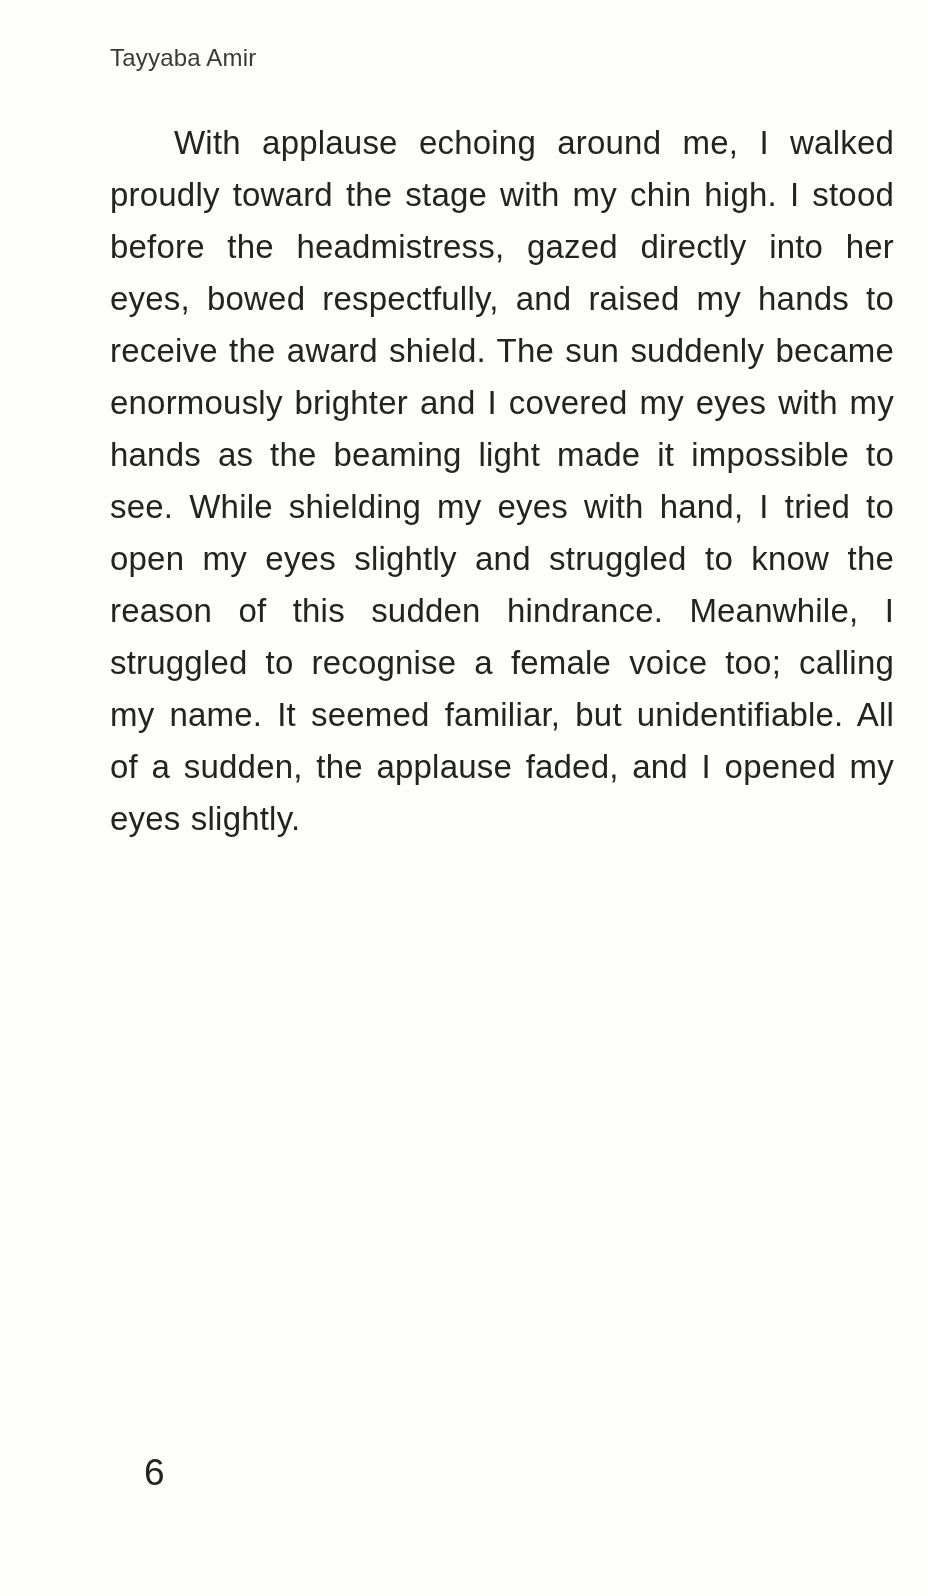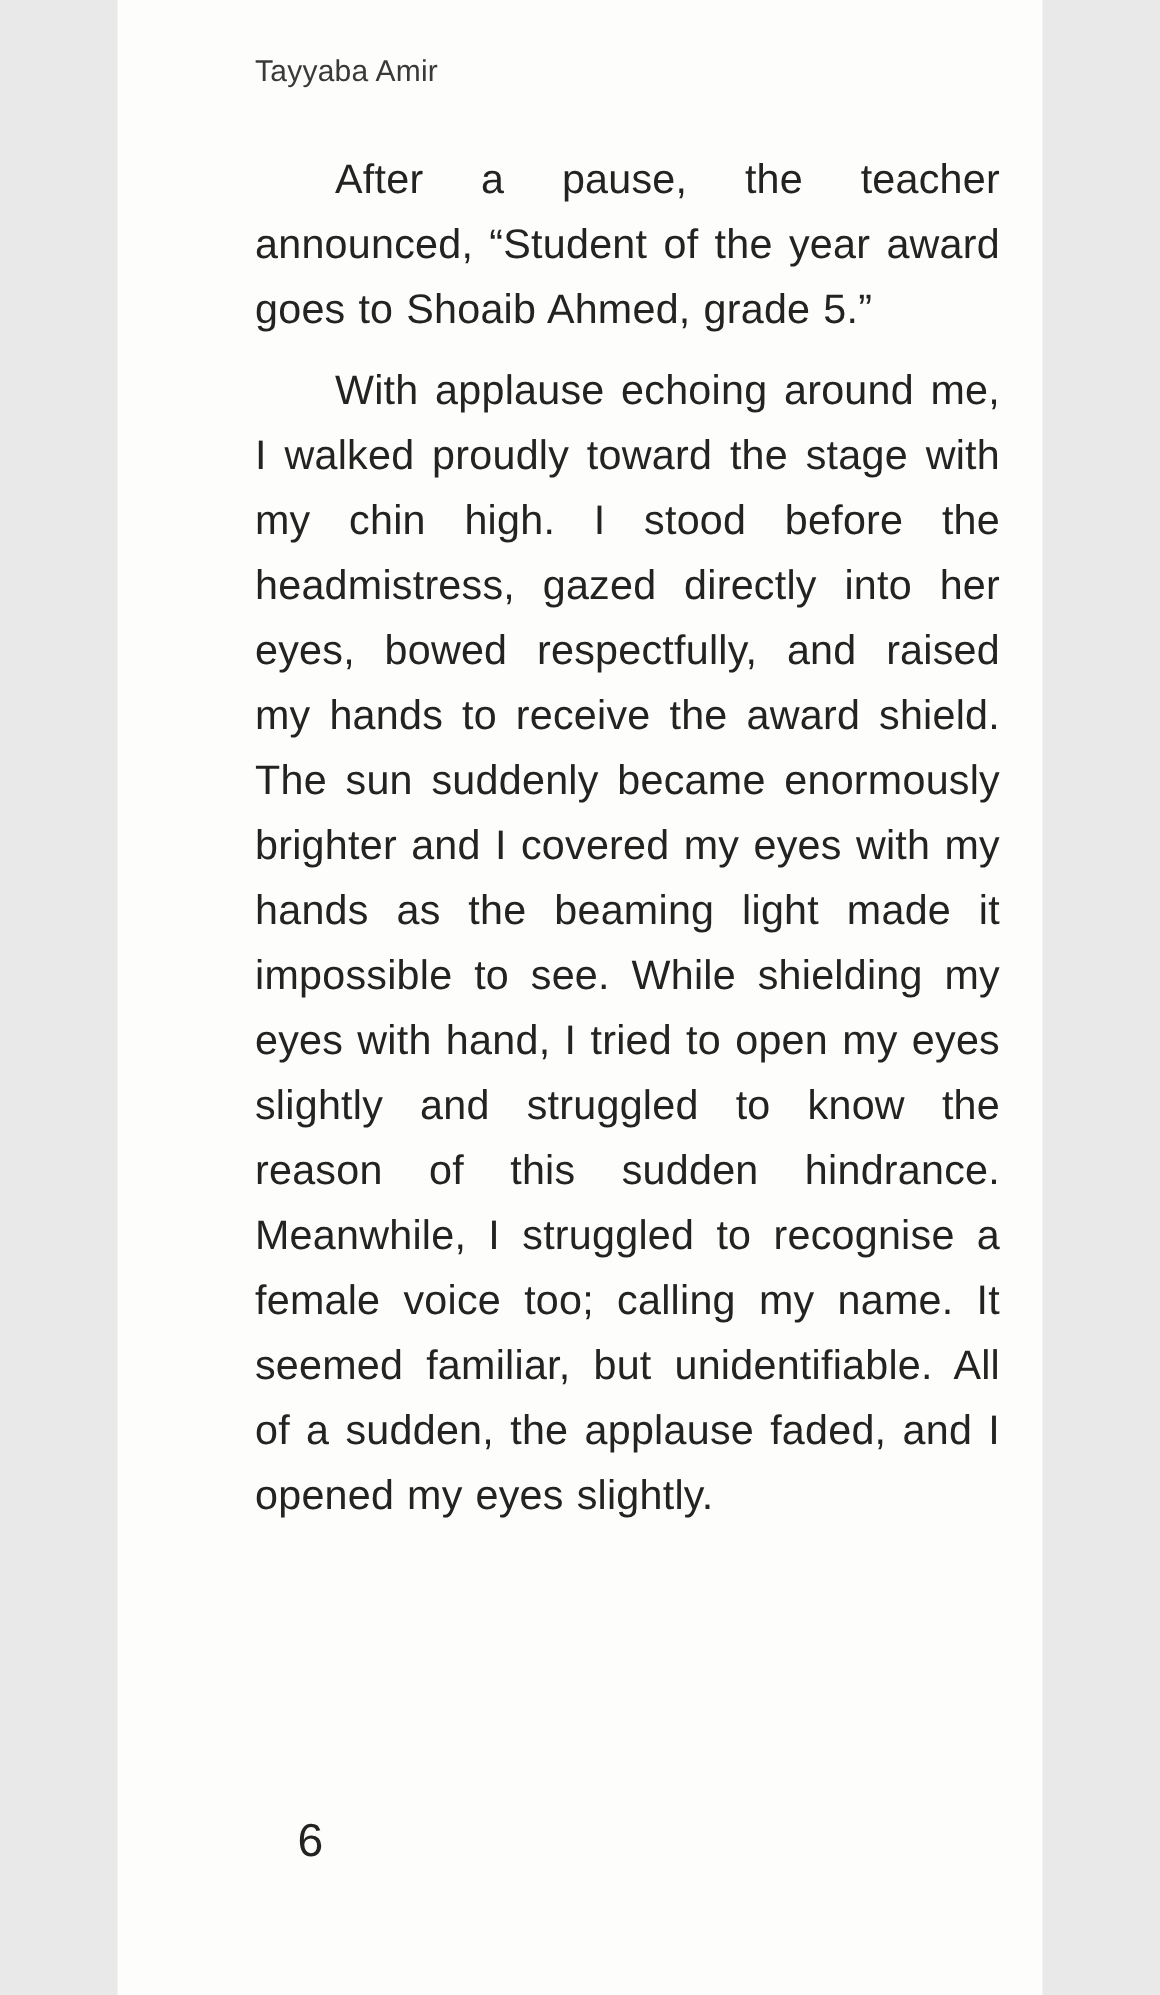--- a/index.html
+++ b/index.html
@@ -3,21 +3,21 @@
 <meta charset="utf-8">
 <style>
   html, body {
     margin: 0;
     padding: 0;
     background: #e9e9e9;
     font-family: "Liberation Sans", sans-serif;
   }
   .page {
     position: relative;
-    width: 740px;
+    width: 928px;
     height: 1596px;
     margin: 0 auto;
     background: #fdfdfb;
     color: #222222;
     box-sizing: border-box;
     padding: 44px 34px 0 110px;
     overflow: hidden;
   }
   .running-header {
     font-size: 24px;
@@ -48,19 +48,18 @@
   }
 </style>
 </head>
 <body>
 
 <div class="page">
 
   <div class="running-header">Tayyaba Amir</div>
 
   <div class="body-text">
-    <p class="indent">After a pause, the teacher announced, “Student of the year award goes to Shoaib Ahmed, grade 5.”</p>
     <p class="indent">With applause echoing around me, I walked proudly toward the stage with my chin high. I stood before the headmistress, gazed directly into her eyes, bowed respectfully, and raised my hands to receive the award shield. The sun suddenly became enormously brighter and I covered my eyes with my hands as the beaming light made it impossible to see. While shielding my eyes with hand, I tried to open my eyes slightly and struggled to know the reason of this sudden hindrance. Meanwhile, I struggled to recognise a female voice too; calling my name. It seemed familiar, but unidentifiable. All of a sudden, the applause faded, and I opened my eyes slightly.</p>
   </div>
 
   <div class="page-number">6</div>
 
 </div>
 
 </body></html>

